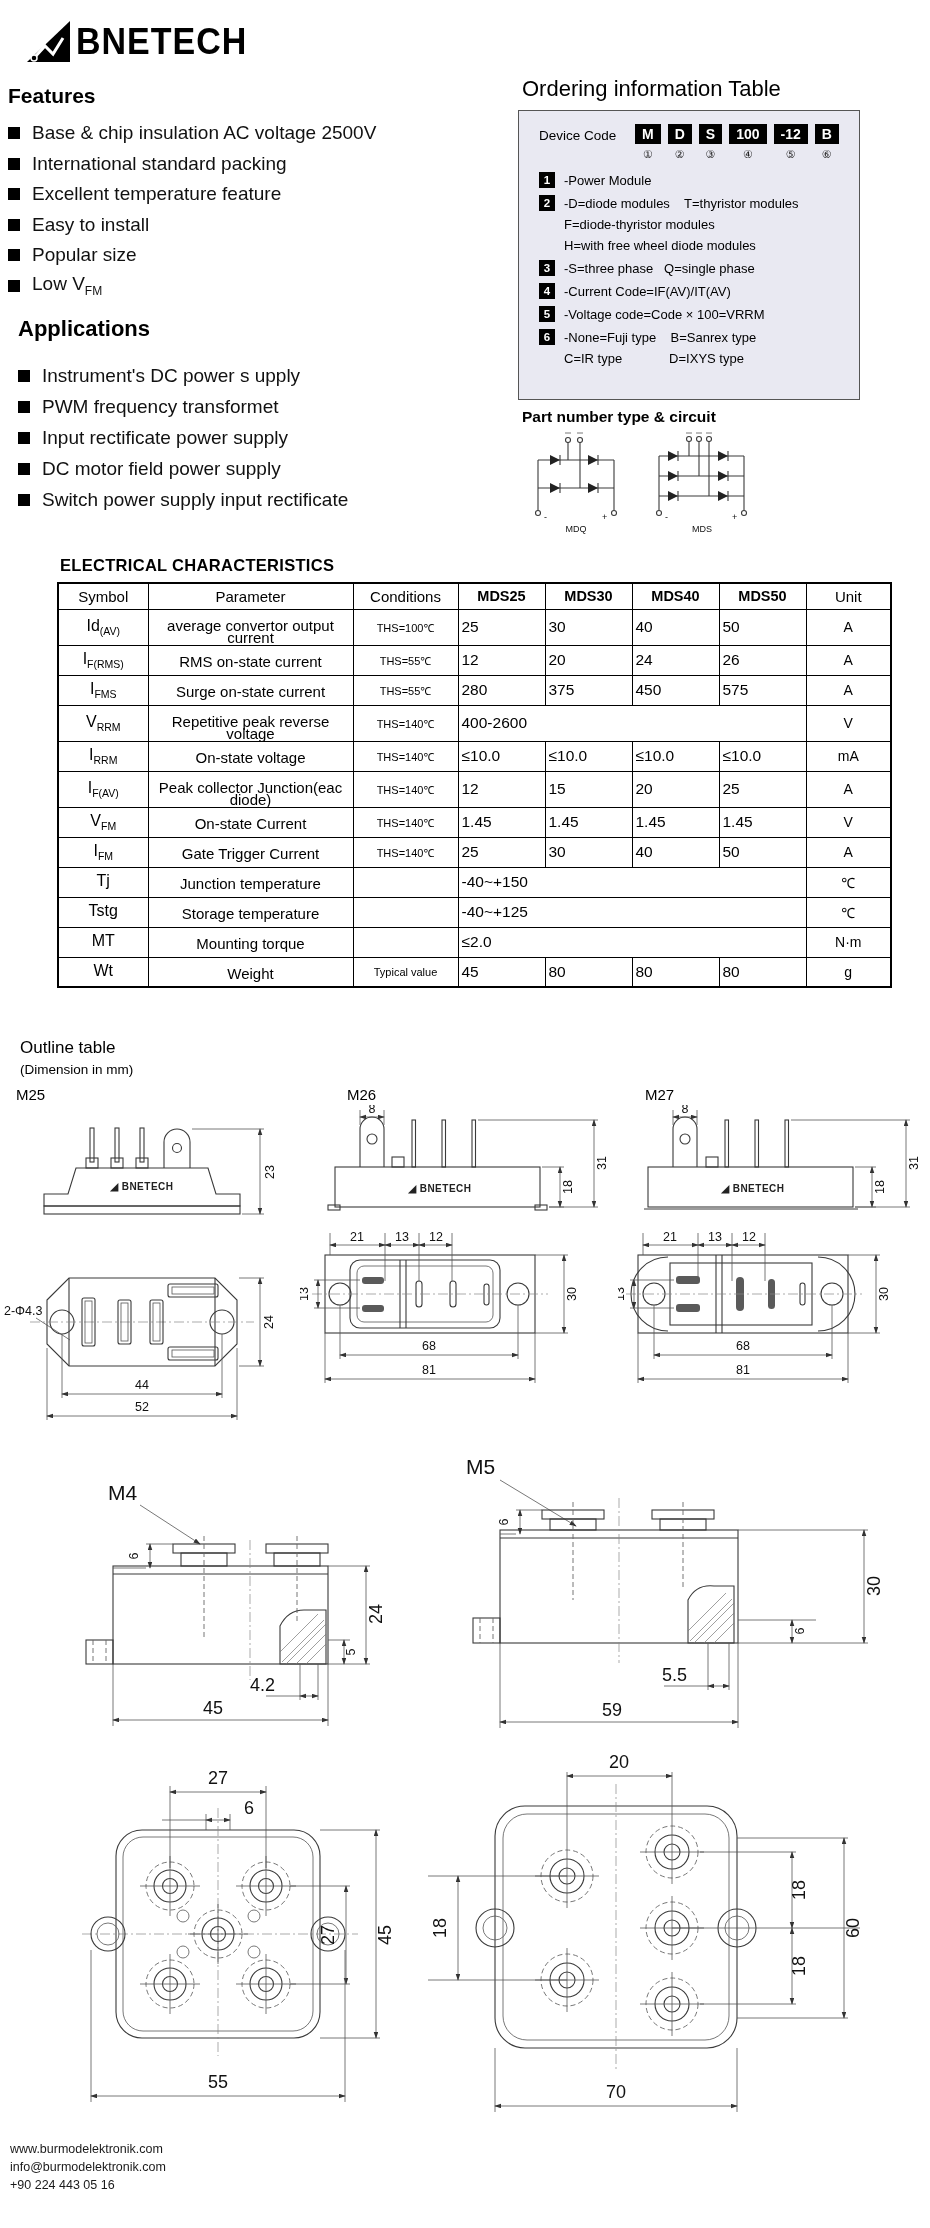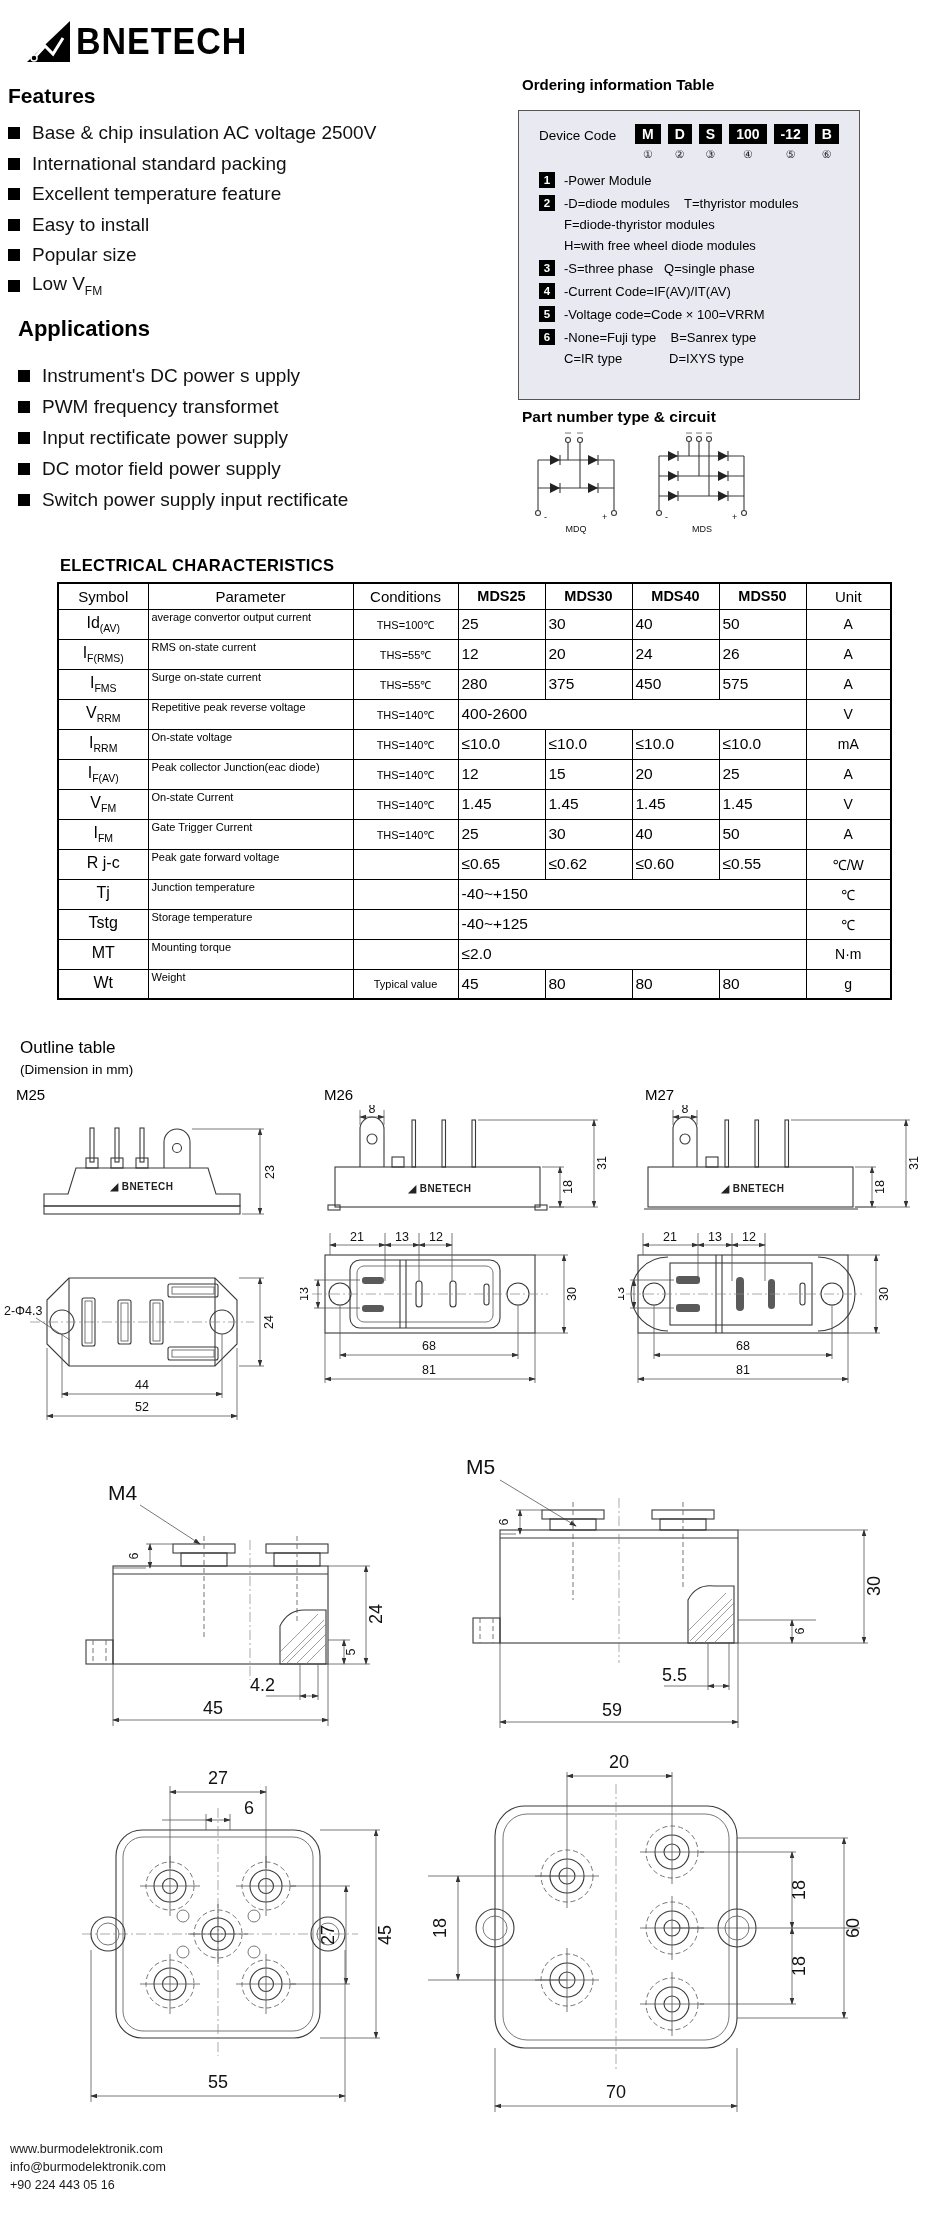--- a/index.html
+++ b/index.html
@@ -13,21 +13,21 @@
 
   
   .h-feat{font-weight:bold;font-size:21px}
   .h-app{font-weight:bold;font-size:22px}
   .fitem,.aitem{display:flex;align-items:center;gap:12px;font-size:19px;color:#111}
   .fitem{height:30.5px}.aitem{height:31px}
   .sq{width:12px;height:12px;background:#000;flex:0 0 auto}
   .fitem sub{font-size:12px}
 
   
-  .otitle{font-weight:bold;font-size:15px}
+  .otitle{font-weight:normal;font-size:22px}
   .obox{background:#e9e9f2;border:1.5px solid #555;box-sizing:border-box;padding:13px 10px 0 20px}
   .devrow{display:flex;align-items:flex-start}
   .devlabel{font-size:13.5px;width:96px;padding-top:4px}
   .codecol{display:flex;flex-direction:column;align-items:center;gap:4px;margin-right:7px}
   .codebox{background:#000;color:#fff;font-weight:bold;font-size:14px;padding:2px 7px;text-align:center}
   .codeidx{font-size:11px;color:#222}
   .legend{margin-top:9px}
   .lrow{display:flex;gap:9px;align-items:flex-start;margin-bottom:2px}
   .lnum{width:16px;height:16px;background:#000;color:#fff;font-size:11.5px;font-weight:bold;
         display:flex;align-items:center;justify-content:center;flex:0 0 auto;margin-top:2px}
@@ -39,21 +39,21 @@
   
   .etitle{font-weight:bold;font-size:16.5px;letter-spacing:.3px}
   table.etab{border-collapse:collapse;border:2px solid #000;table-layout:fixed;width:833px}
   .etab th,.etab td{border:1px solid #000;box-sizing:border-box;padding:0 3px;overflow:hidden}
   .etab tr{height:30px}
   .etab tr.hd{height:26px}
   .etab th{font-size:15px;font-weight:normal;text-align:center}
   .etab th.mod{font-weight:bold;font-size:14.5px}
   td.sym{font-size:16px;text-align:center}
   td.sym sub{font-size:10.5px}
-  td.par{font-size:11px;text-align:left;vertical-align:top;padding-top:1px;line-height:12.5px}
+  td.par{font-size:15px;text-align:center;vertical-align:top;padding-top:10px;line-height:12.5px}
   td.con{font-size:11px;text-align:center}
   td.val{font-size:15.5px;}
   td.uni{font-size:14px;text-align:center}
 
   .outh{font-weight:normal;font-size:17px}
   .outsub{font-size:13.5px}
   .mlabel{font-size:15px}
 
   .foot{font-size:12.5px;line-height:18px;color:#1a1a1a}
 
@@ -384,30 +384,20 @@
           <td class="sym"><span>I</span><sub>FM</sub></td>
           <td class="par">Gate Trigger Current</td>
           <td class="con">THS=140℃</td>
           <td class="val">25</td>
           <td class="val">30</td>
           <td class="val">40</td>
           <td class="val">50</td>
           <td class="uni">A</td>
         </tr>
     <tr>
-          <td class="sym"><span>R j-c</span><sub></sub></td>
-          <td class="par">Peak gate forward voltage</td>
-          <td class="con"></td>
-          <td class="val">≤0.65</td>
-          <td class="val">≤0.62</td>
-          <td class="val">≤0.60</td>
-          <td class="val">≤0.55</td>
-          <td class="uni">℃/W</td>
-        </tr>
-    <tr>
           <td class="sym"><span>Tj</span><sub></sub></td>
           <td class="par">Junction temperature</td>
           <td class="con"></td>
           <td class="val" colspan="4">-40~+150</td>
           <td class="uni">℃</td>
         </tr>
     <tr>
           <td class="sym"><span>Tstg</span><sub></sub></td>
           <td class="par">Storage temperature</td>
           <td class="con"></td>
@@ -430,21 +420,21 @@
           <td class="val">80</td>
           <td class="val">80</td>
           <td class="uni">g</td>
         </tr>
   </tbody>
     </table>
 
   <div class="abs outh" style="left:20px;top:1038px">Outline table</div>
   <div class="abs outsub" style="left:20px;top:1062px">(Dimension in mm)</div>
   <div class="abs mlabel" style="left:16px;top:1086px">M25</div>
-  <div class="abs mlabel" style="left:324px;top:1086px">M26</div>
+  <div class="abs mlabel" style="left:347px;top:1086px">M26</div>
   <div class="abs mlabel" style="left:645px;top:1086px">M27</div>
 
   <svg class="abs" style="left:2px;top:1108px" width="300" height="335" viewBox="0 0 300 335">
     <defs>
         <marker id="a25" markerWidth="9" markerHeight="8" refX="8" refY="3" orient="auto-start-reverse">
           <path d="M0,0 L9,3 L0,6 Z" fill="#333"></path>
         </marker>
       </defs>
     <g>
       <rect class="ln" x="88" y="20" width="4" height="34"></rect>

